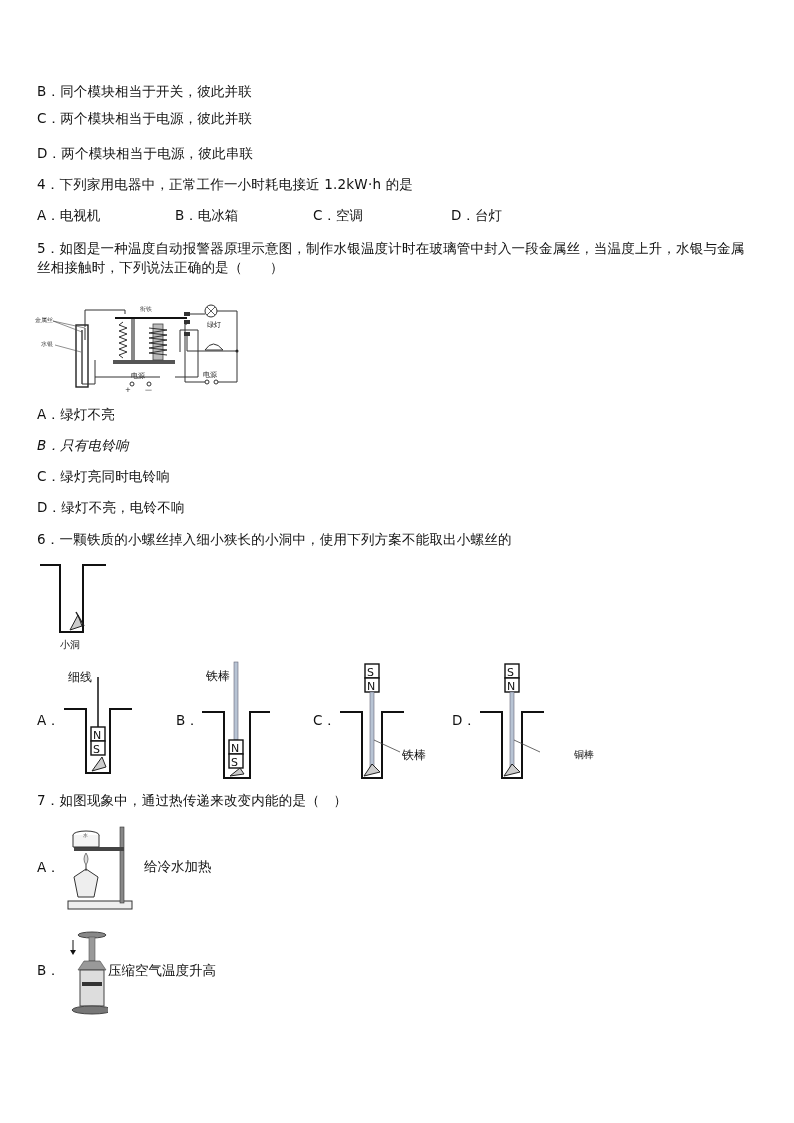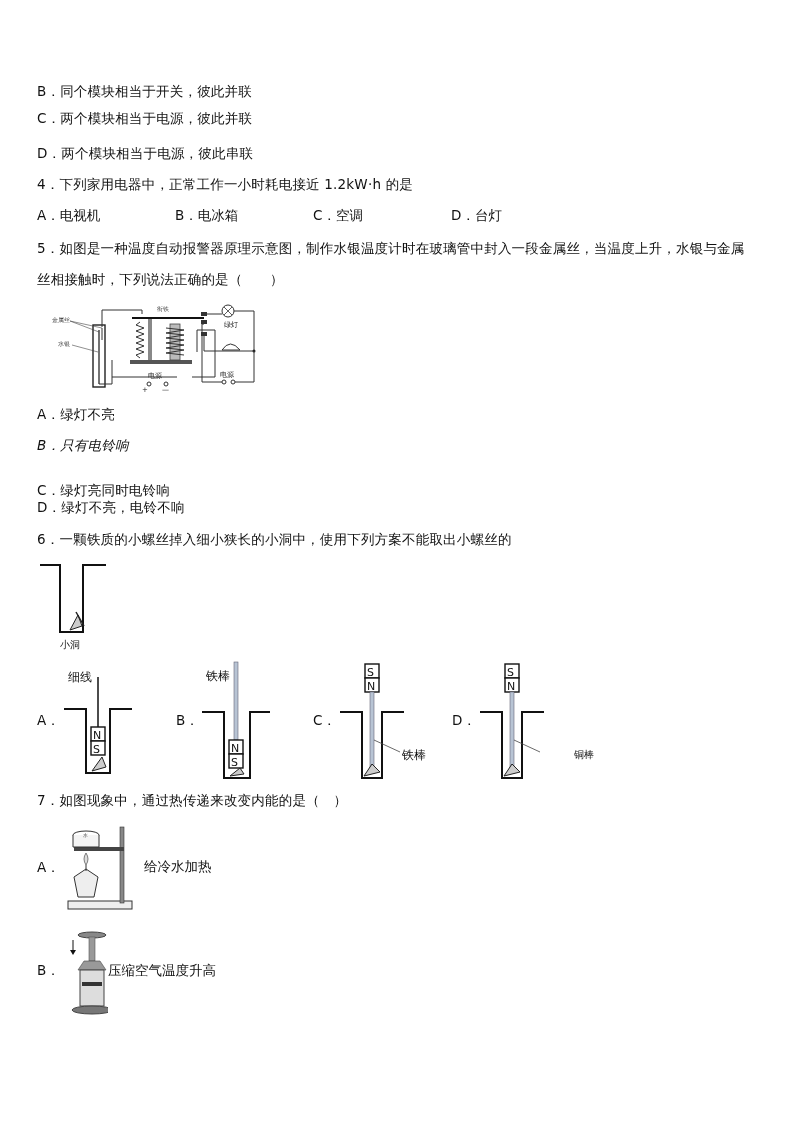--- a/index.html
+++ b/index.html
@@ -21,23 +21,23 @@
 
 <div class="line" style="top:174px;">4．下列家用电器中，正常工作一小时耗电接近 1.2kW·h 的是</div>
 <div class="choice-row" style="top:205px;">
   <span style="width:138px;">A．电视机</span>
   <span style="width:138px;">B．电冰箱</span>
   <span style="width:138px;">C．空调</span>
   <span>D．台灯</span>
 </div>
 
 <div class="line" style="top:238px;">5．如图是一种温度自动报警器原理示意图，制作水银温度计时在玻璃管中封入一段金属丝，当温度上升，水银与金属</div>
-<div class="line" style="top:269px;">丝相接触时，下列说法正确的是（　　）</div>
+<div class="line" style="top:257px;">丝相接触时，下列说法正确的是（　　）</div>
 
-<div class="fig" style="left:52px; top:300px; width:210px; height:92px;">
+<div class="fig" style="left:35px; top:300px; width:210px; height:92px;">
   <svg width="210" height="92" viewBox="0 0 210 92">
 
     <rect x="41" y="25" width="12" height="62" fill="none" stroke="#222" stroke-width="1.4"></rect>
     <line x1="47" y1="30" x2="47" y2="84" stroke="#444" stroke-width="1.5"></line>
     <line x1="50" y1="28" x2="50" y2="40" stroke="#333" stroke-width="1"></line>
 
     <polyline points="50,27 50,10 90,10 90,14" fill="none" stroke="#333" stroke-width="1"></polyline>
     <polyline points="47,84 60,84 60,77 90,77" fill="none" stroke="#333" stroke-width="1"></polyline>
     <polyline points="90,77 125,77" fill="none" stroke="#333" stroke-width="1"></polyline>
     <polyline points="140,77 163,77 163,30 145,30 145,52" fill="none" stroke="#333" stroke-width="1"></polyline>
@@ -84,21 +84,21 @@
     <text x="0" y="22" font-size="6" fill="#444">金属丝</text>
     <line x1="18" y1="21" x2="47" y2="32" stroke="#444" stroke-width="0.6"></line>
     <line x1="18" y1="21" x2="50" y2="28" stroke="#444" stroke-width="0.6"></line>
     <text x="6" y="46" font-size="6" fill="#444">水银</text>
     <line x1="20" y1="45" x2="46" y2="52" stroke="#444" stroke-width="0.6"></line>
   </svg>
 </div>
 
 <div class="line" style="top:404px;">A．绿灯不亮</div>
 <div class="line" style="top:435px;font-style:italic;">B．只有电铃响</div>
-<div class="line" style="top:466px;margin-top:14px;">C．绿灯亮同时电铃响</div>
+<div class="line" style="top:466px;">C．绿灯亮同时电铃响</div>
 <div class="line" style="top:497px;">D．绿灯不亮，电铃不响</div>
 
 <div class="line" style="top:529px;">6．一颗铁质的小螺丝掉入细小狭长的小洞中，使用下列方案不能取出小螺丝的</div>
 
 <div class="fig" style="left:38px; top:560px; width:72px; height:92px;">
   <svg width="72" height="92" viewBox="0 0 72 92">
     <polyline points="2,5 22,5 22,72 45,72 45,5 68,5" fill="none" stroke="#111" stroke-width="2"></polyline>
     <path d="M32,70 L40,55 L44,66 Z" fill="#ccc" stroke="#222" stroke-width="1"></path>
     <line x1="38" y1="52" x2="46" y2="66" stroke="#222" stroke-width="1.5"></line>
   </svg>

